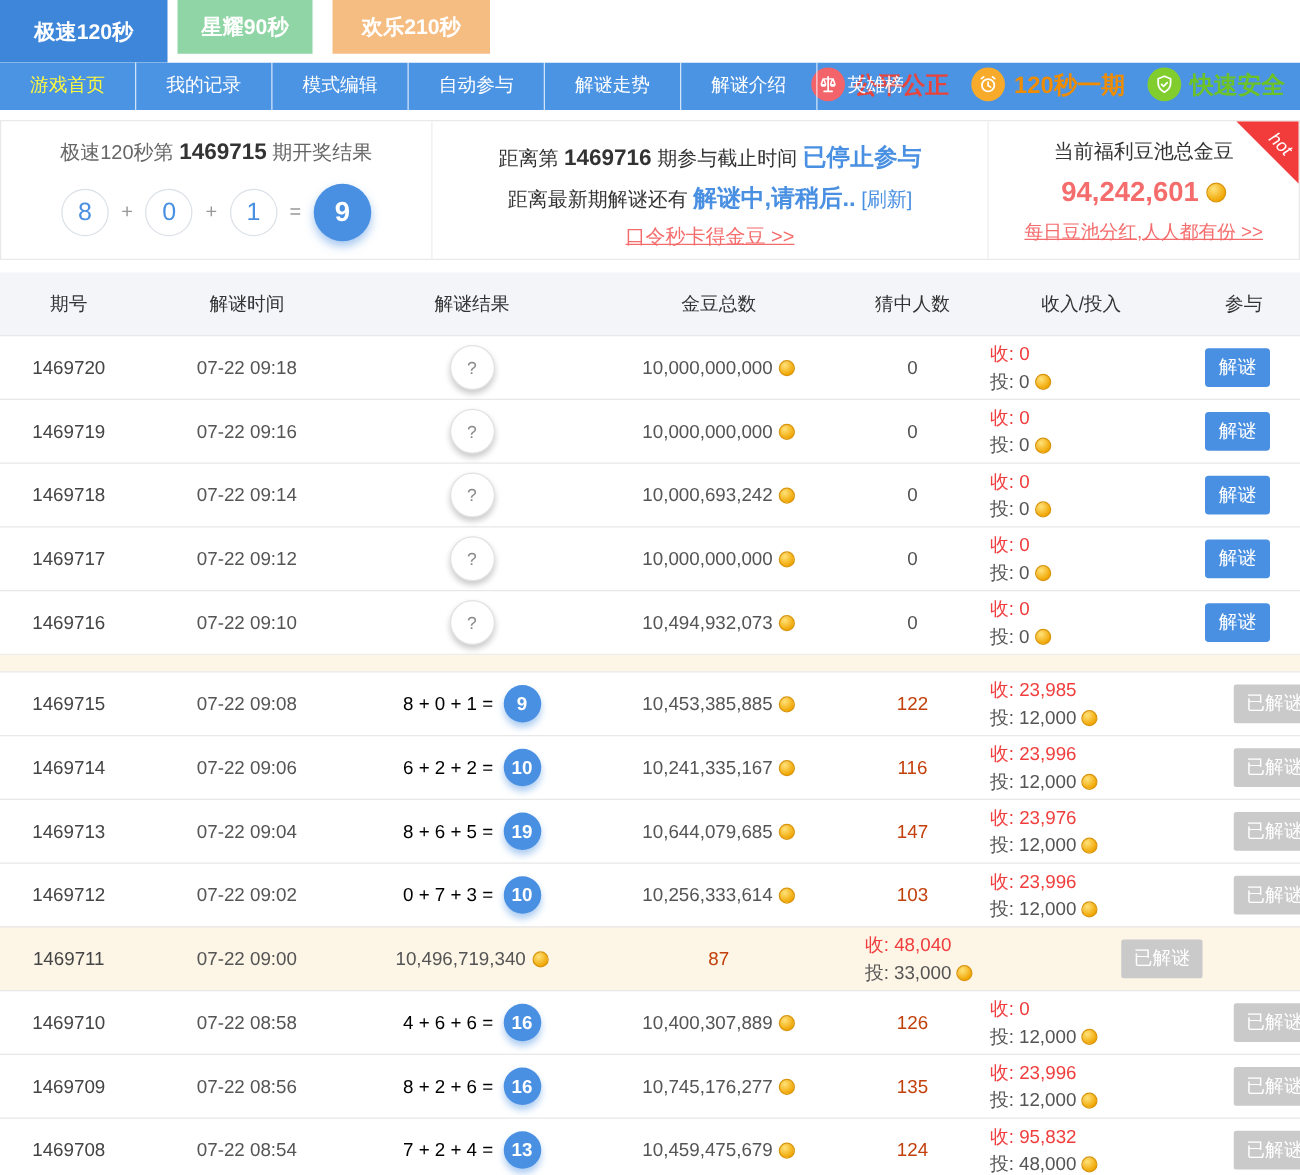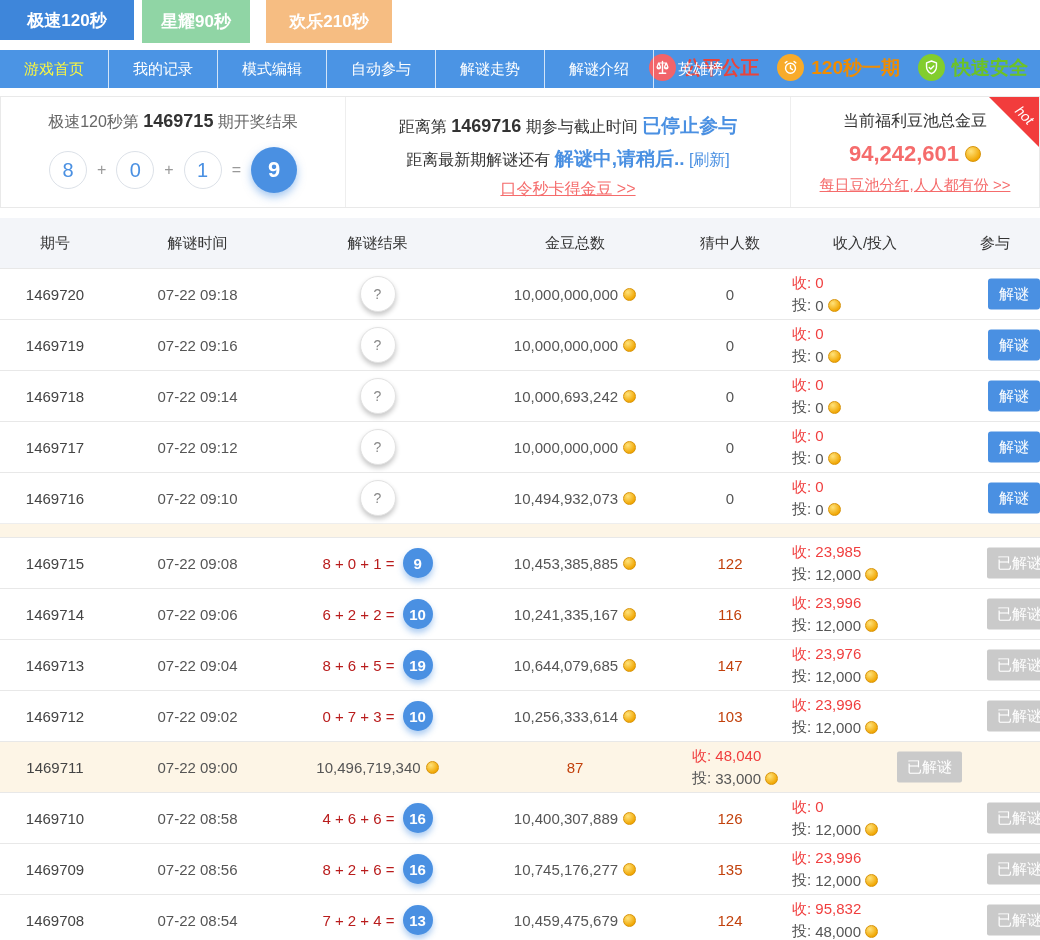--- a/index.html
+++ b/index.html
@@ -4,21 +4,21 @@
 <style>
   * { margin:0; padding:0; box-sizing:border-box; }
   body { font-family:"Liberation Sans","DejaVu Sans",sans-serif; background:#fff; }
   .page { width:1040px; height:940px; overflow:hidden; position:relative; background:#fff; }
 
   
   .topbar { height:50px; position:relative; background:#fff; }
   .tabs { display:flex; align-items:flex-start; height:50px; }
   .tab { height:43px; display:flex; align-items:center; justify-content:center;
          font-size:17px; font-weight:bold; color:#fff; cursor:pointer; }
-  .tab-active { background:#3e86da; width:134px; height:40px; }
+  .tab-active { background:#3e86da; width:134px; height:50px; }
   .tab-green  { background:#90d5a5; width:108px; margin-left:8px; }
   .tab-orange { background:#f6bd82; width:126px; margin-left:16px; }
   .badges { position:absolute; right:12px; top:7px; display:flex; align-items:center; gap:18px;margin-top:47px; }
   .badge { display:flex; align-items:center; gap:7px; }
   .badge-icon { width:27px; height:27px; border-radius:50%; display:flex; align-items:center; justify-content:center; }
   .badge-icon svg { width:17px; height:17px; }
   .icon-red   { background:#f2646a; }
   .icon-orange{ background:#f8ab2a; }
   .icon-green { background:#82cd2e; }
   .badge-label { font-size:19px; font-weight:bold; }
@@ -71,34 +71,34 @@
   .th { text-align:center; font-size:15px; color:#333; font-weight:500; }
   .trow { height:51px; border-top:1px solid #e8e8e8; align-items:center; }
   .trow.highlight { background:#fdf5e6; }
   .sep-band { height:14px; background:#fdf5e6; border-top:1px solid #eee; }
   .cell { text-align:center; font-size:15px; color:#555; }
   .c-issue { color:#444; }
   .c-result { display:flex; align-items:center; justify-content:center; gap:8px; }
   .q-circle { width:36px; height:36px; border-radius:50%; background:#fff; border:1px solid #e2e2e2;
               box-shadow:0 3px 5px rgba(0,0,0,.22); display:flex; align-items:center;
               justify-content:center; color:#888; font-size:14px; }
-  .result-expr { color:#b91c1c; }
+  .result-expr { color:#000000; }
   .sum-badge { width:30px; height:30px; border-radius:50%; background:#4a90e2; color:#fff;
                font-weight:bold; font-size:15px; display:flex; align-items:center; justify-content:center;
                box-shadow:0 4px 6px rgba(74,144,226,.45); }
   .c-total { display:flex; align-items:center; justify-content:center; gap:5px; }
   .trow.solved .c-guessed { color:#c2410c; }
   .c-income { text-align:left; padding-left:12px; }
   .income-line { color:#f03e3e; margin-bottom:3px; }
   .invest-line { color:#555; display:flex; align-items:center; gap:4px; }
   .coin { width:13px; height:13px; border-radius:50%; display:inline-block; flex:none;
           background:radial-gradient(circle at 35% 30%, #ffe27a, #f0a500 75%);
           border:1px solid #d8940a; }
   .c-join { position:relative; height:100%; }
-  .btn-join { position:absolute; right:0; top:50%; transform:translateY(-50%);
+  .btn-join { position:absolute; right:24px; top:50%; transform:translateY(-50%);
               background:#4a90e2; color:#fff; border:none; border-radius:3px;
               font-size:15px; padding:6px 11px; cursor:pointer; }
   .btn-joined { position:absolute; right:-12px; top:50%; transform:translateY(-50%);
                 background:#cacaca; color:#fff; border:none; border-radius:2px;
                 font-size:15px; padding:6px 10px; }
 </style>
 </head>
 <body>
 
 <div class="page">

